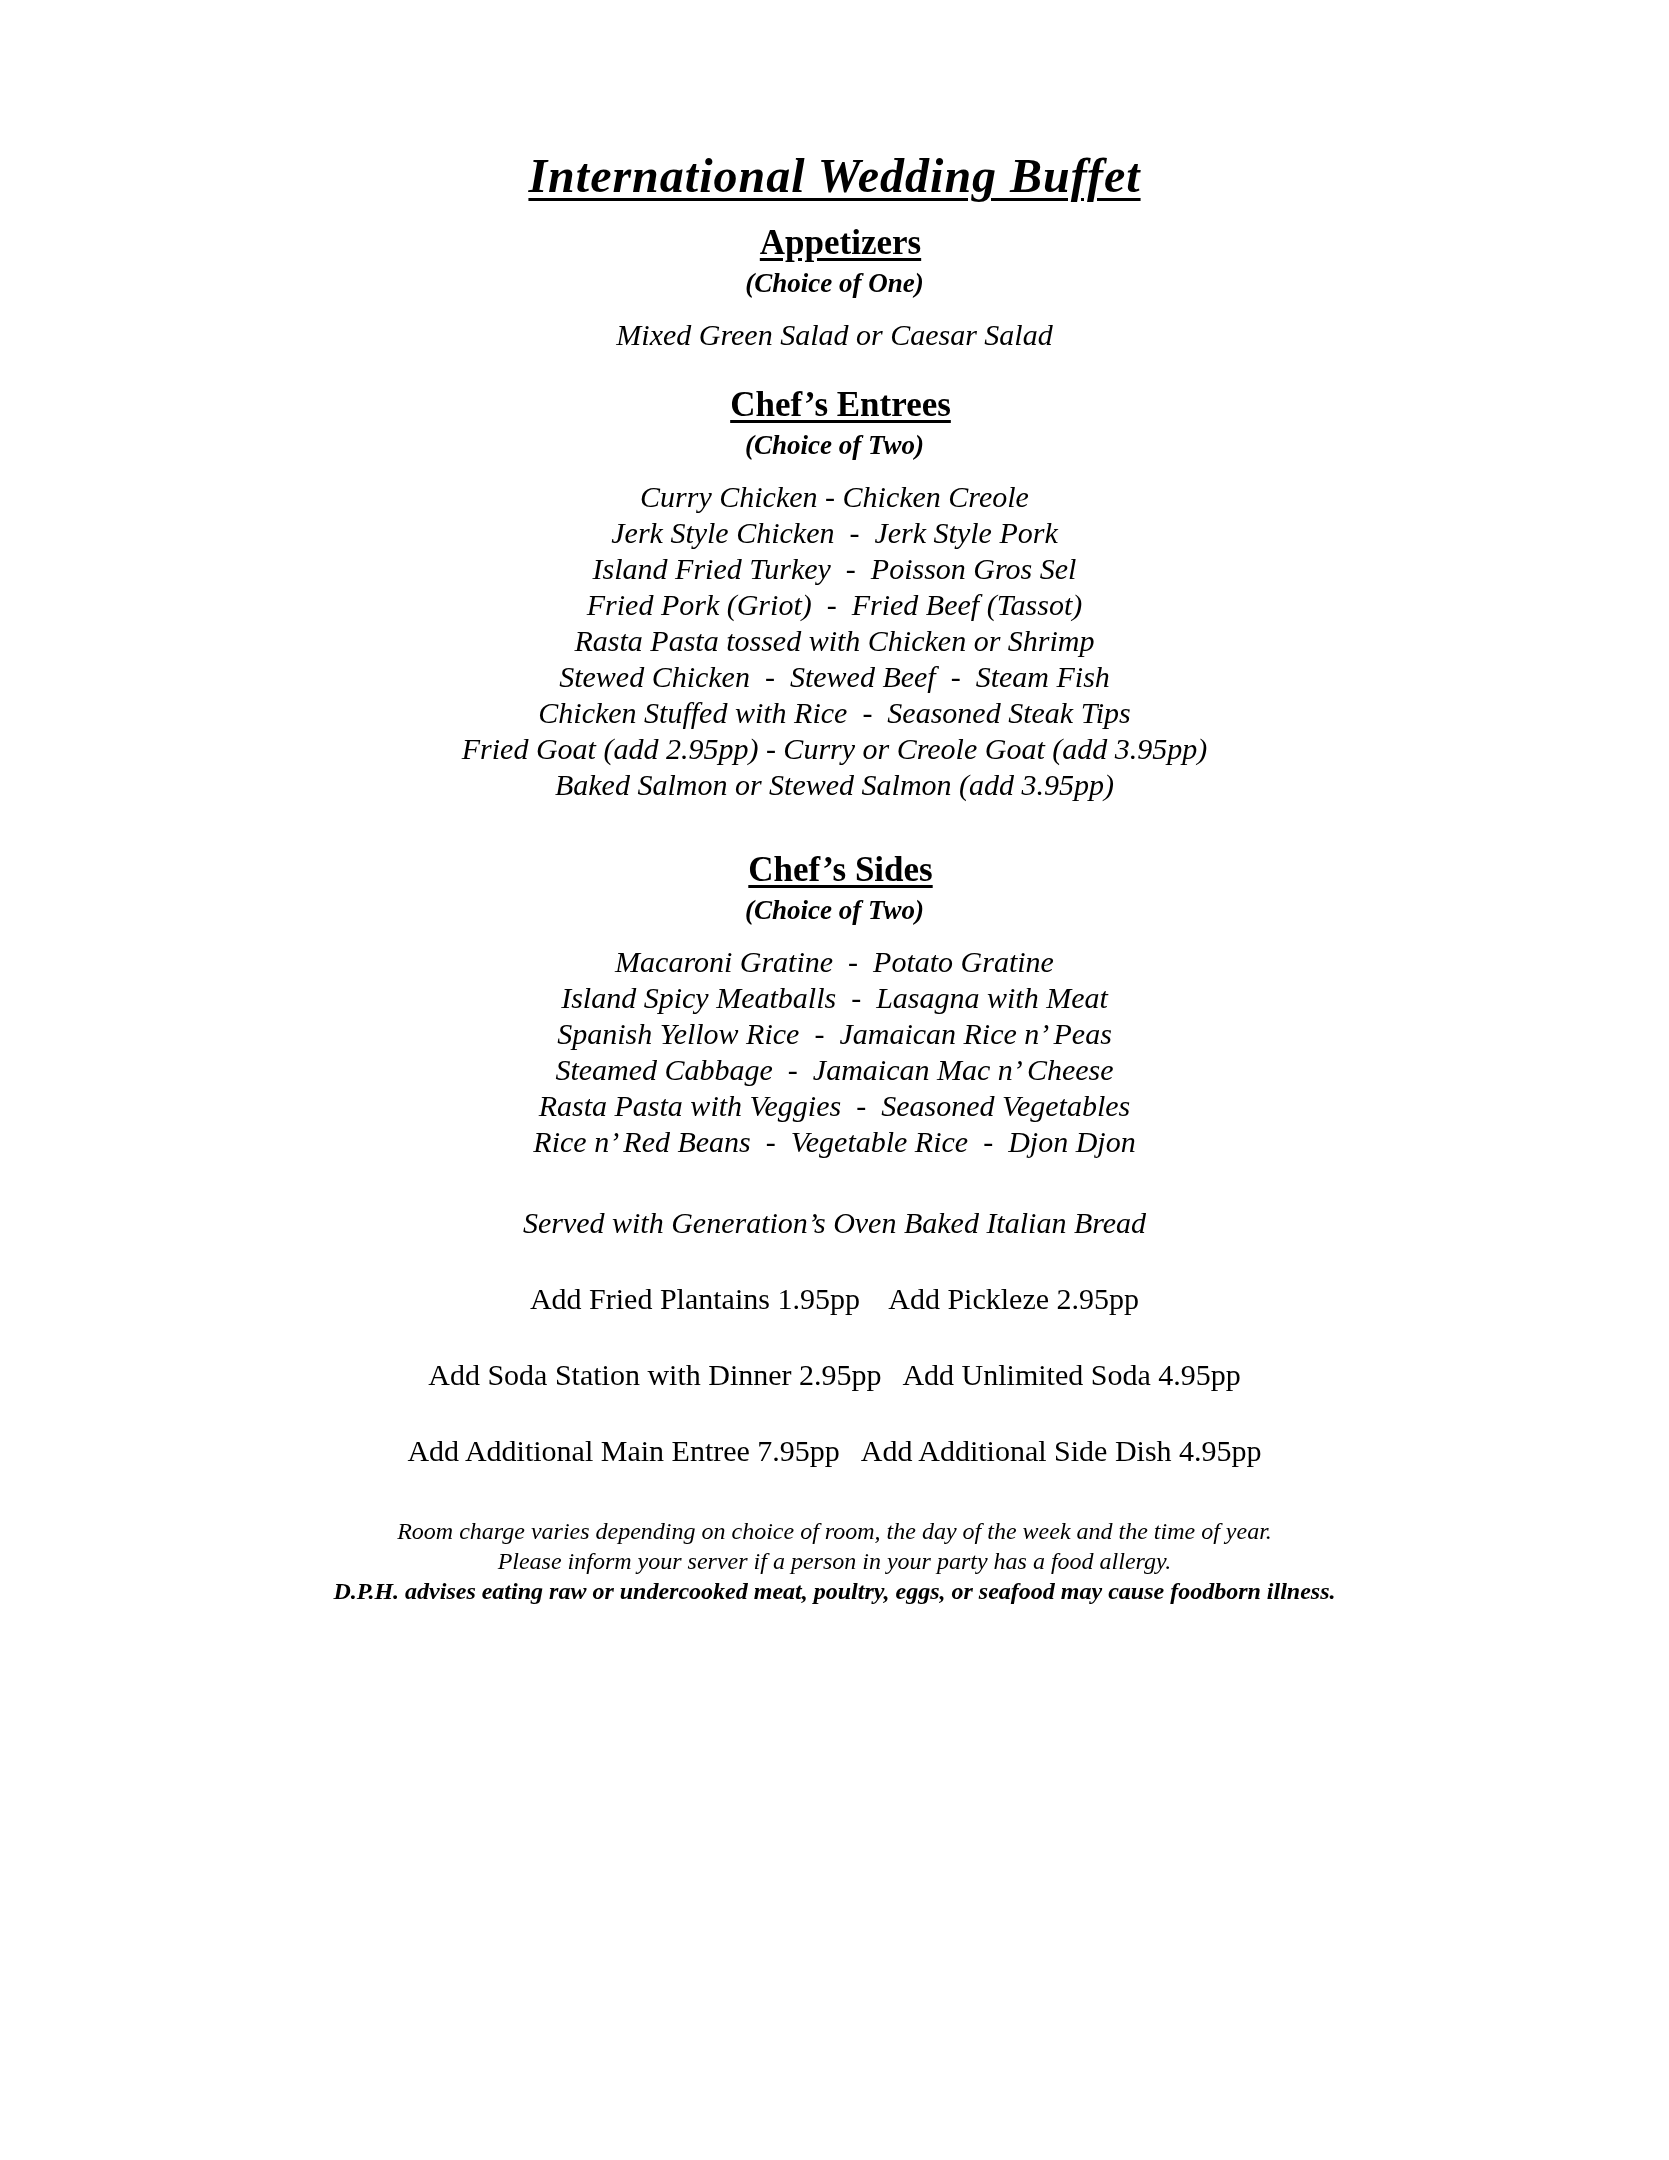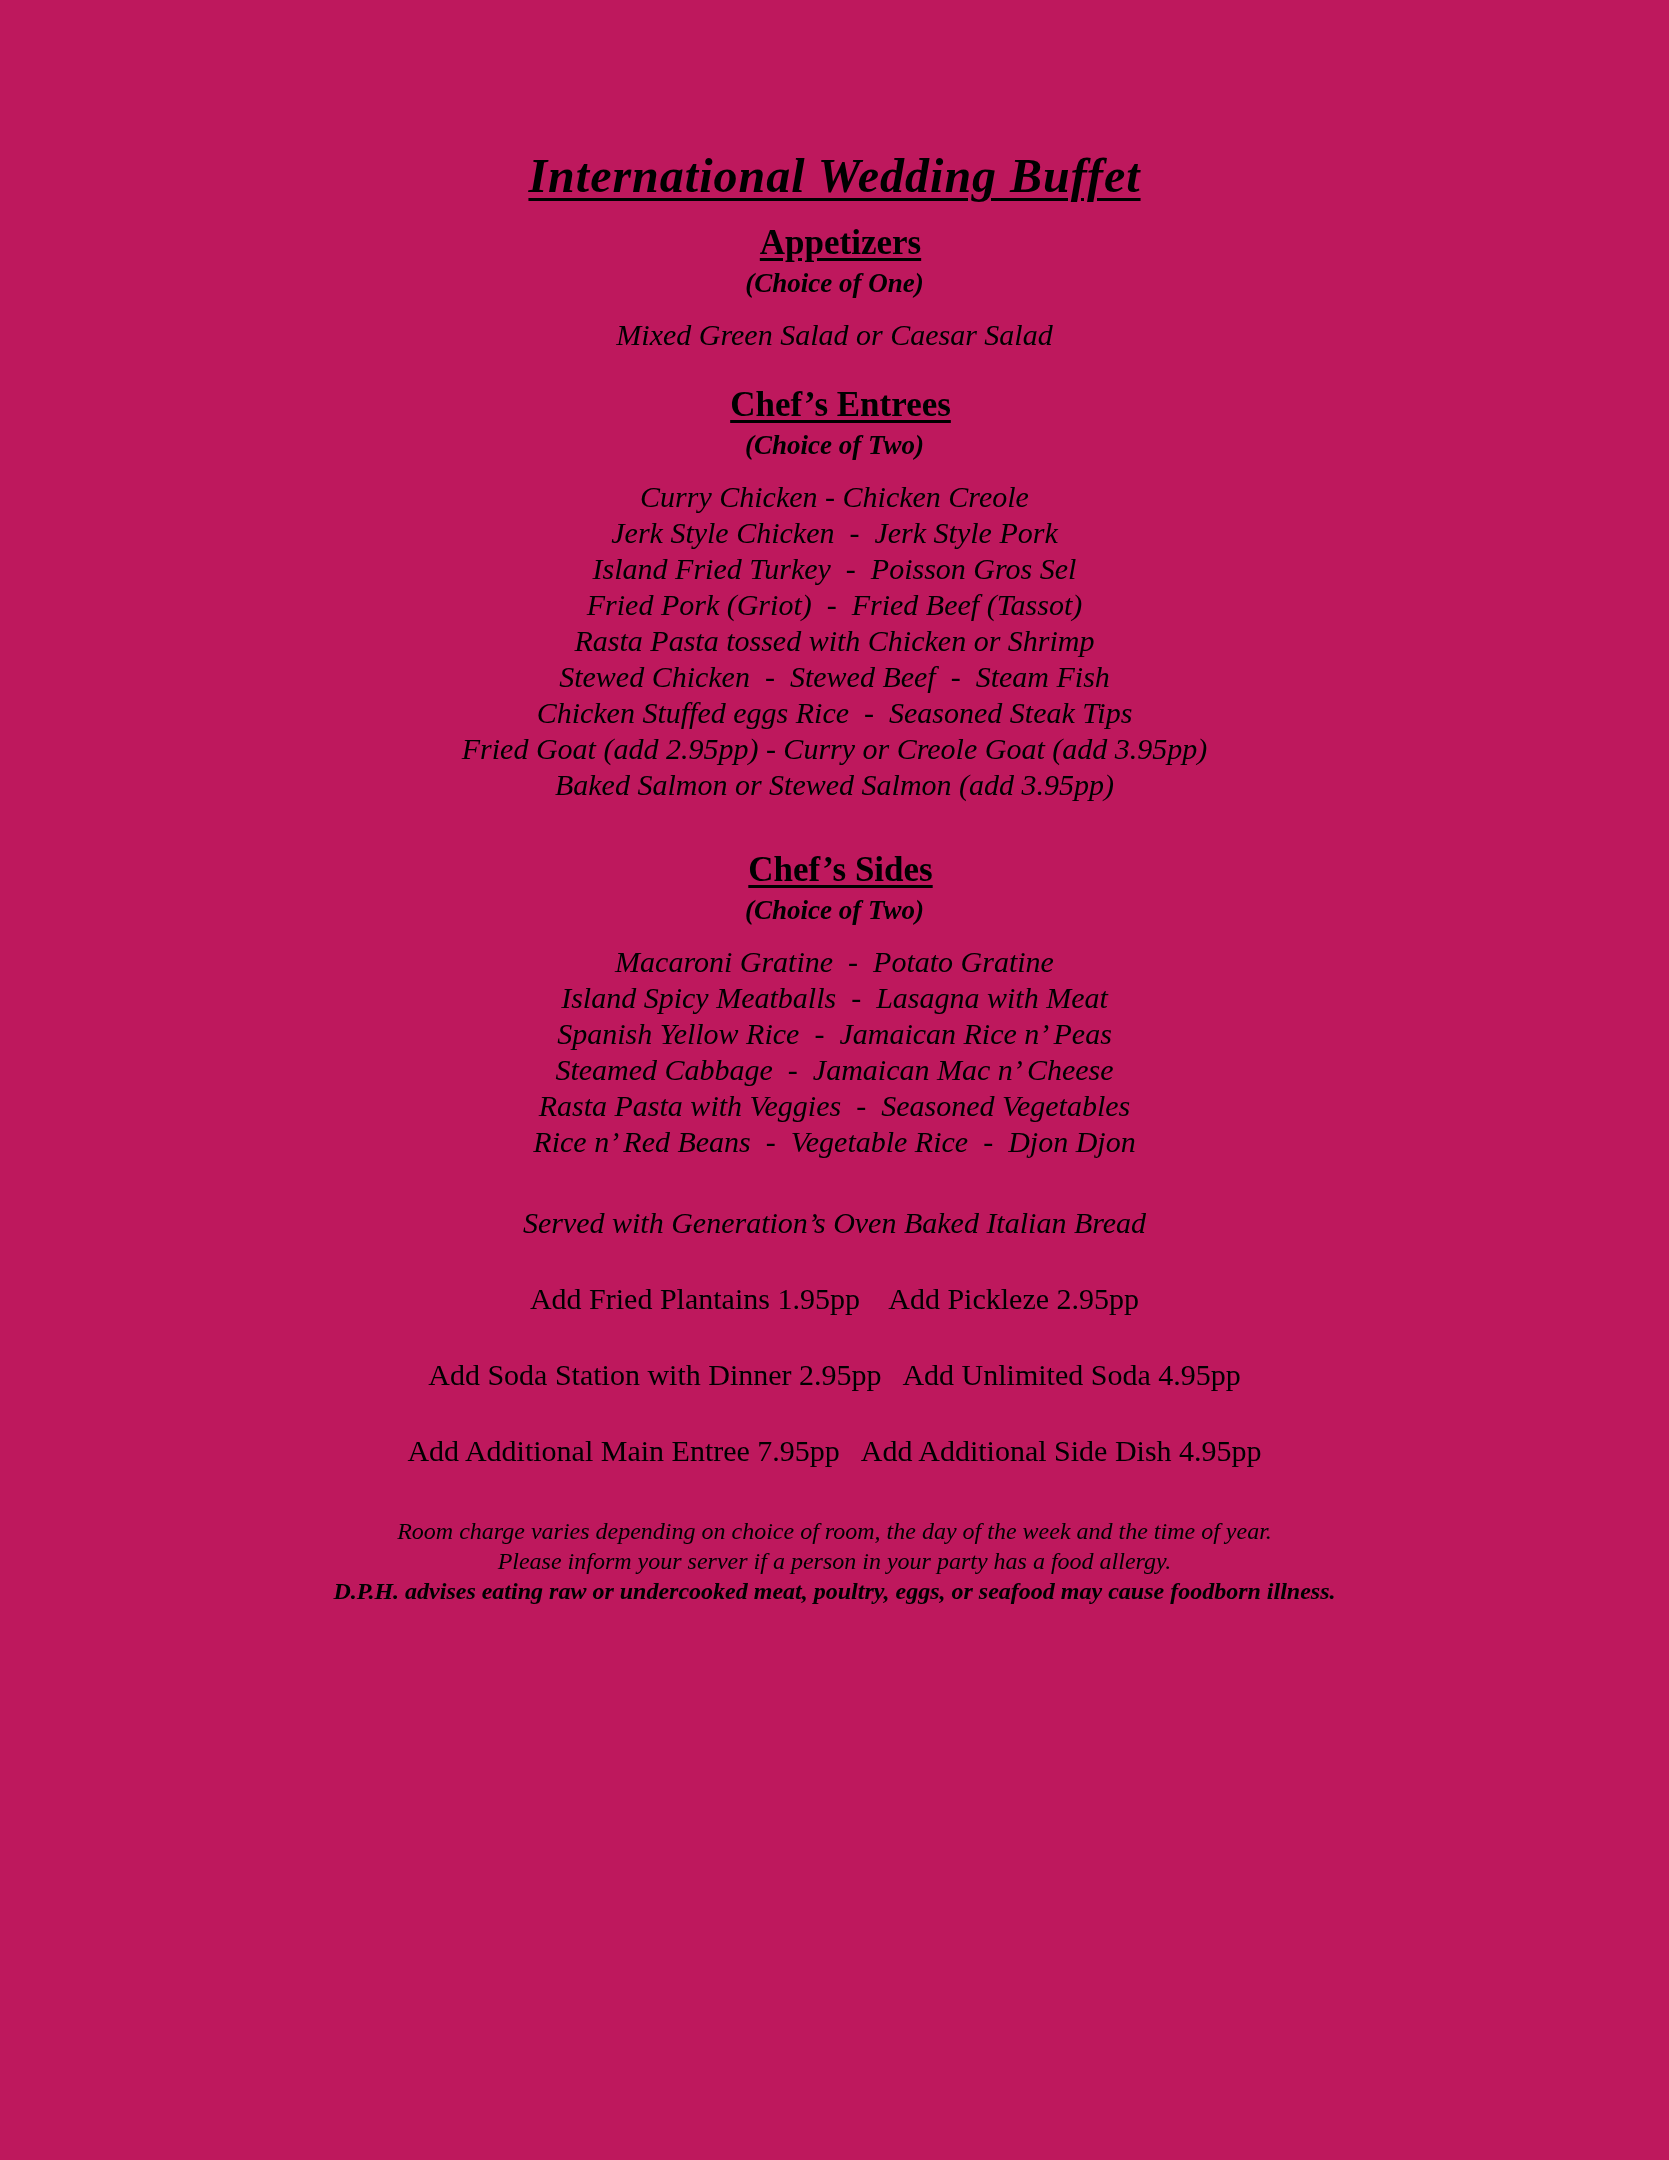--- a/index.html
+++ b/index.html
@@ -1,20 +1,20 @@
 <!DOCTYPE html>
 <html><head>
 <meta charset="utf-8">
 <style>
   html, body { margin: 0; padding: 0; background: #e8e8e8; }
   .page {
     width: 1669px;
     height: 2160px;
     margin: 0 auto;
-    background: #be185d;
+    background: #ffffff;
     color: #000000;
     font-family: "Liberation Serif", serif;
     text-align: center;
     box-sizing: border-box;
     padding-top: 148px;
     overflow: hidden;
   }
   .title {
     font-size: 48px;
     font-weight: bold;
@@ -88,21 +88,21 @@
   <div class="sec-entrees">
     <h2 class="section-heading">Chef’s Entrees</h2>
     <div class="choice">(Choice of Two)</div>
     <div class="items">
       <div class="item">Curry Chicken - Chicken Creole</div>
       <div class="item">Jerk Style Chicken  -  Jerk Style Pork</div>
       <div class="item">Island Fried Turkey  -  Poisson Gros Sel</div>
       <div class="item">Fried Pork (Griot)  -  Fried Beef (Tassot)</div>
       <div class="item">Rasta Pasta tossed with Chicken or Shrimp</div>
       <div class="item">Stewed Chicken  -  Stewed Beef  -  Steam Fish</div>
-      <div class="item">Chicken Stuffed eggs Rice  -  Seasoned Steak Tips</div>
+      <div class="item">Chicken Stuffed with Rice  -  Seasoned Steak Tips</div>
       <div class="item">Fried Goat (add 2.95pp) - Curry or Creole Goat (add 3.95pp)</div>
       <div class="item">Baked Salmon or Stewed Salmon (add 3.95pp)</div>
     </div>
   </div>
 
   <div class="sec-sides">
     <h2 class="section-heading">Chef’s Sides</h2>
     <div class="choice">(Choice of Two)</div>
     <div class="items">
       <div class="item">Macaroni Gratine  -  Potato Gratine</div>

